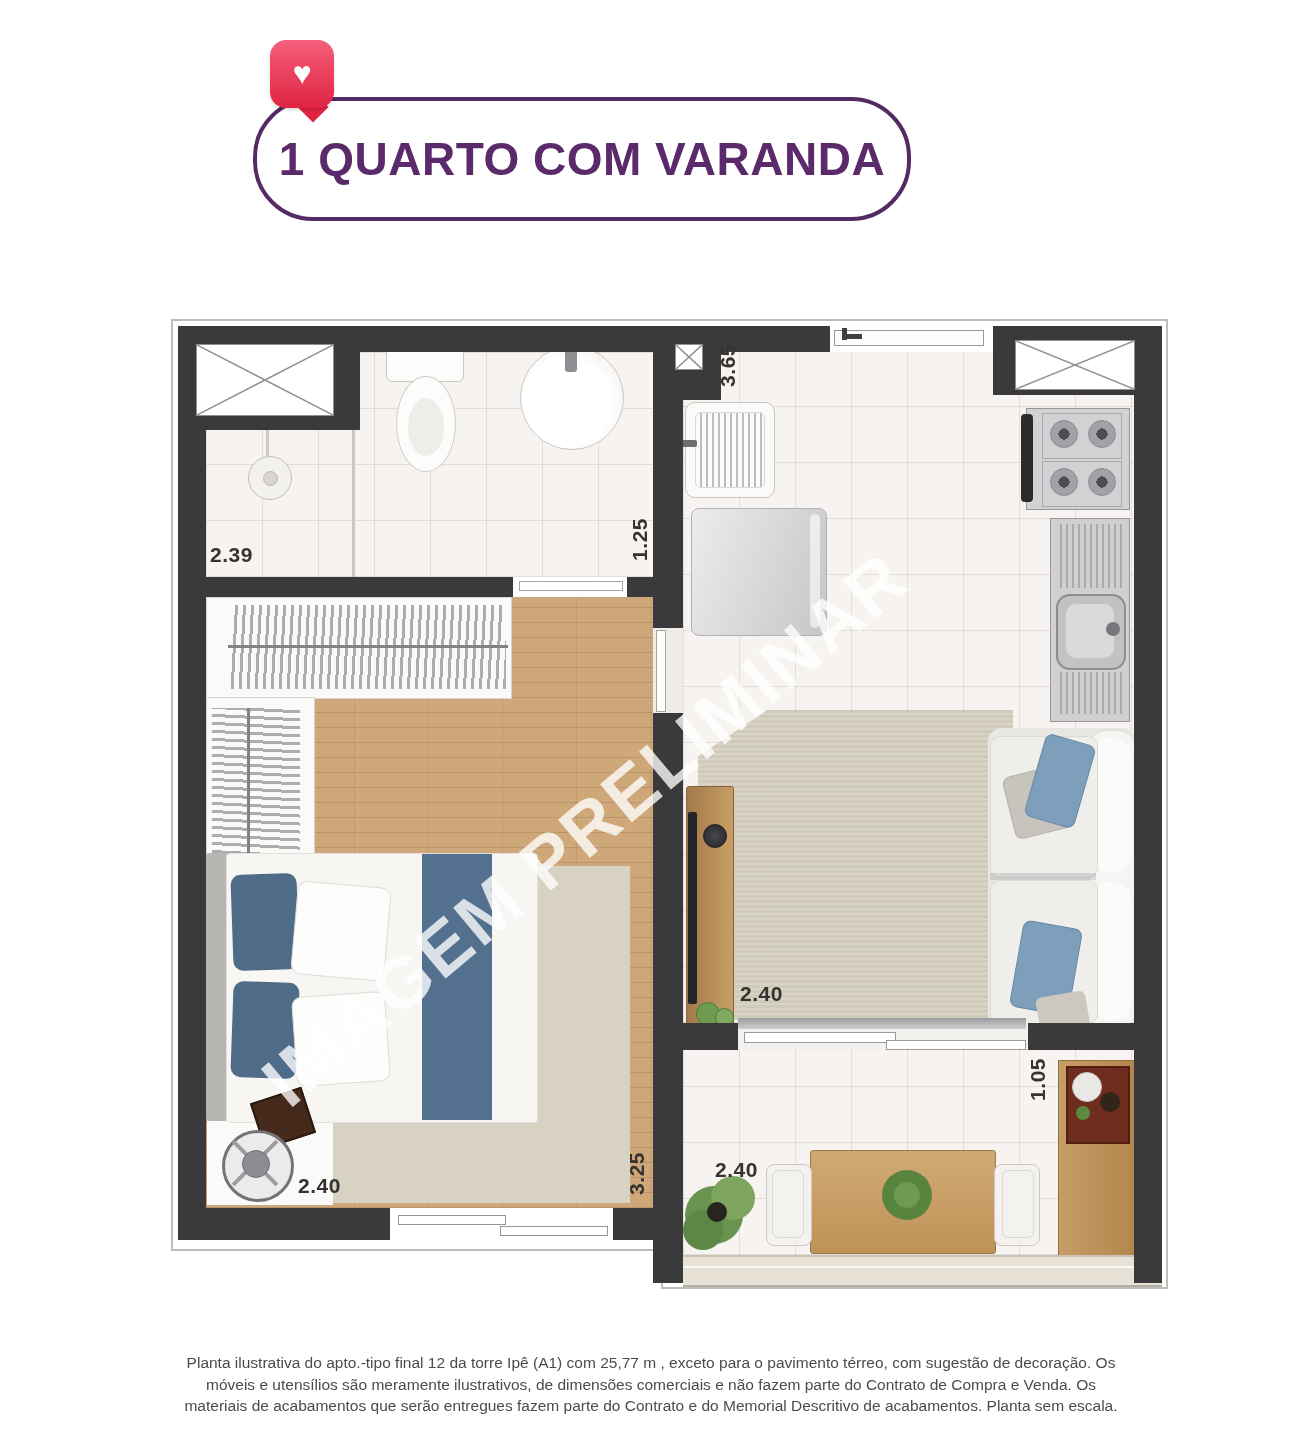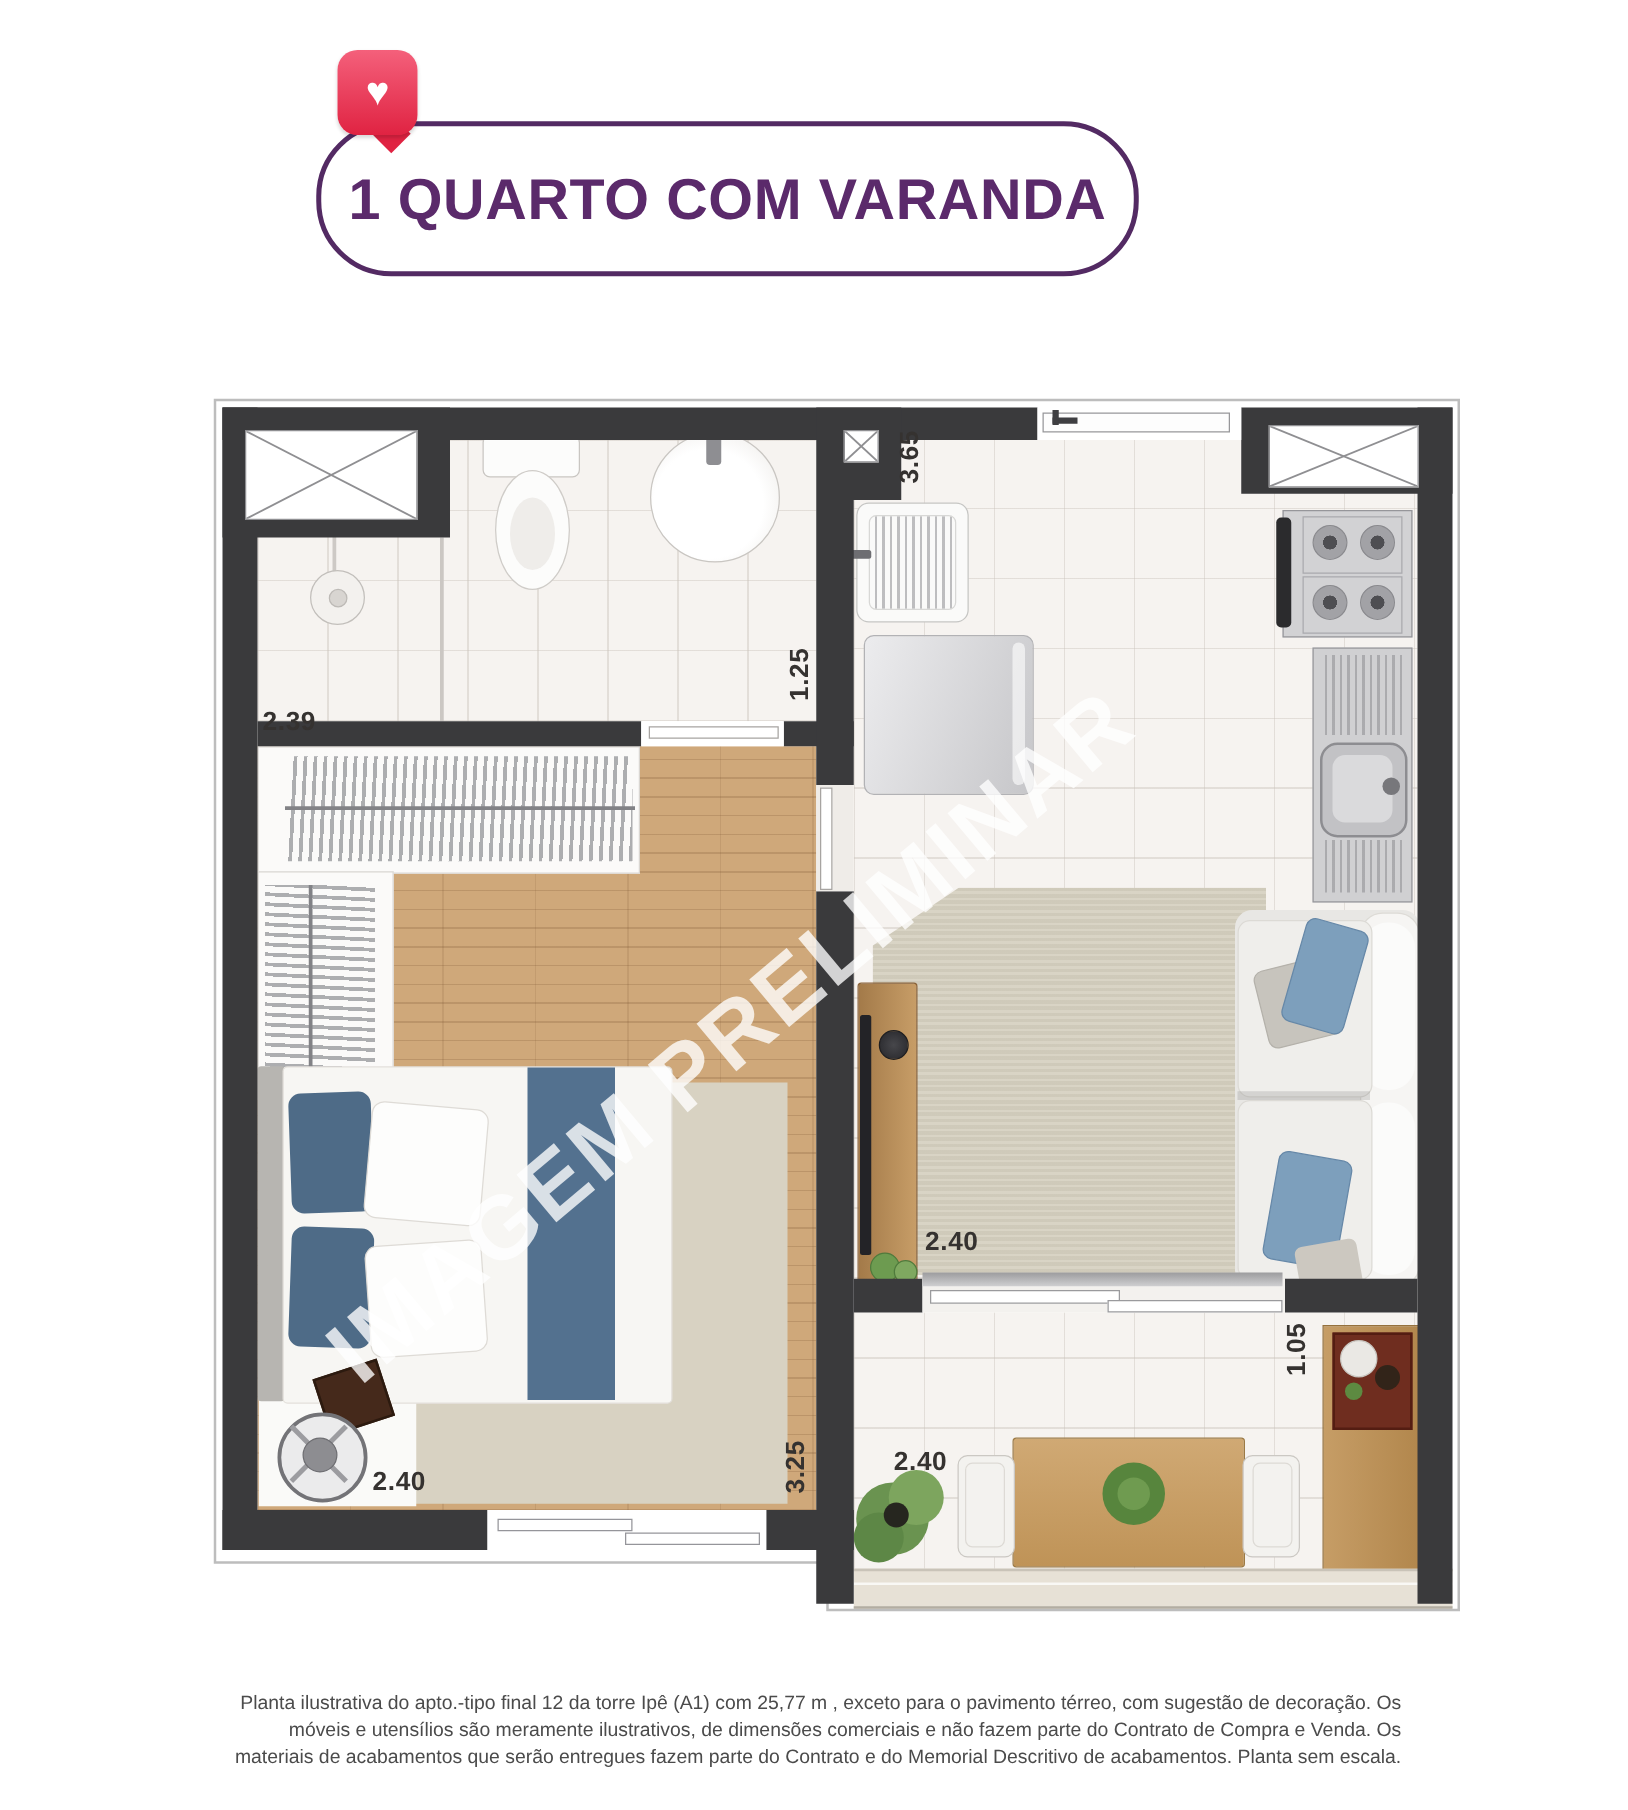--- a/index.html
+++ b/index.html
@@ -43,21 +43,21 @@
   .wm{z-index:50;left:-40px;top:470px;width:910px;text-align:center;
       transform:rotate(-40deg);font-size:72px;font-weight:700;color:rgba(255,255,255,.78);
       letter-spacing:3px;white-space:nowrap;pointer-events:none;}
 
   .f{z-index:10;} 
   .ribs{background:repeating-linear-gradient(90deg,rgba(140,140,144,0) 0 4px,rgba(140,140,144,.55) 4px 6px);}
   .strokes-v{background:repeating-linear-gradient(93deg,rgba(0,0,0,0) 0 5px,#9fa0a3 5px 8px);opacity:.85;}
   .strokes-h{background:repeating-linear-gradient(3deg,rgba(0,0,0,0) 0 5px,#9fa0a3 5px 8px);opacity:.85;}
 
   
-  .disclaimer{left:181px;top:1352px;width:940px;text-align:right;
+  .disclaimer{left:181px;top:1352px;width:940px;text-align:center;
      font-size:15.5px;line-height:1.4;color:#4b4b4b;}
 </style>
 </head>
 <body>
 
 <div class="page">
 
   <div class="abs title-pill">
     <span>1 QUARTO COM VARANDA</span>
   </div>
@@ -219,21 +219,21 @@
 
     <div class="abs open" style="left:220px;top:890px;width:223px;height:32px;background:#fff"></div>
     <div class="abs open" style="left:228px;top:897px;width:106px;height:8px;background:#fff;border:1px solid #95959a"></div>
     <div class="abs open" style="left:330px;top:908px;width:106px;height:8px;background:#fff;border:1px solid #95959a"></div>
 
     <div class="abs open" style="left:568px;top:705px;width:290px;height:27px;background:#f3f1ee"></div>
     <div class="abs open" style="left:568px;top:700px;width:288px;height:11px;background:linear-gradient(180deg,#9c9c9e,#cfcfd1)"></div>
     <div class="abs open" style="left:574px;top:714px;width:150px;height:9px;background:#fff;border:1px solid #9a9a9d"></div>
     <div class="abs open" style="left:716px;top:722px;width:138px;height:8px;background:#fff;border:1px solid #9a9a9d"></div>
 
-    <div class="abs dim" style="left:40px;top:248px">2.39</div>
+    <div class="abs dim" style="left:40px;top:225px">2.39</div>
     <div class="abs dim v" style="left:458px;top:200px">1.25</div>
     <div class="abs dim v" style="left:546px;top:26px">3.65</div>
     <div class="abs dim" style="left:570px;top:664px">2.40</div>
     <div class="abs dim" style="left:128px;top:856px">2.40</div>
     <div class="abs dim v" style="left:455px;top:834px">3.25</div>
     <div class="abs dim" style="left:545px;top:840px">2.40</div>
     <div class="abs dim v" style="left:856px;top:740px">1.05</div>
 
     <div class="abs wm">IMAGEM PRELIMINAR</div>
   </div>

